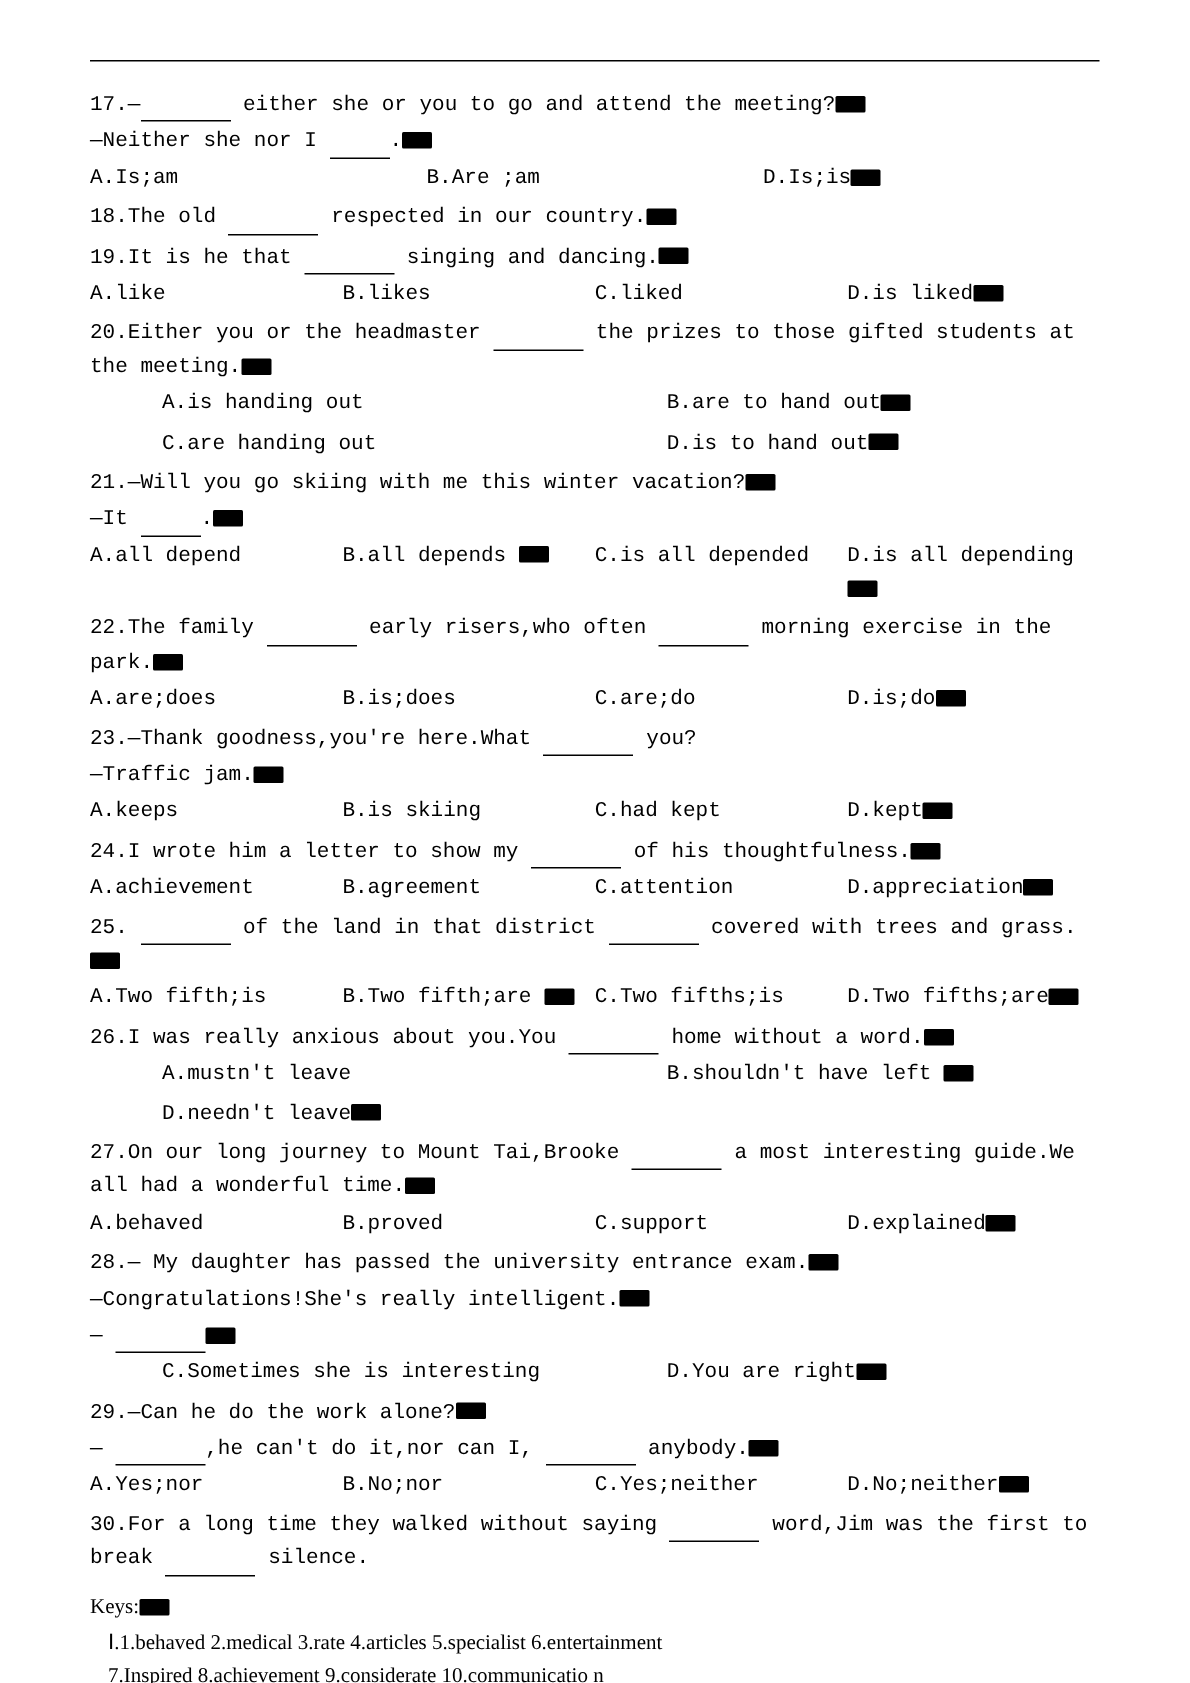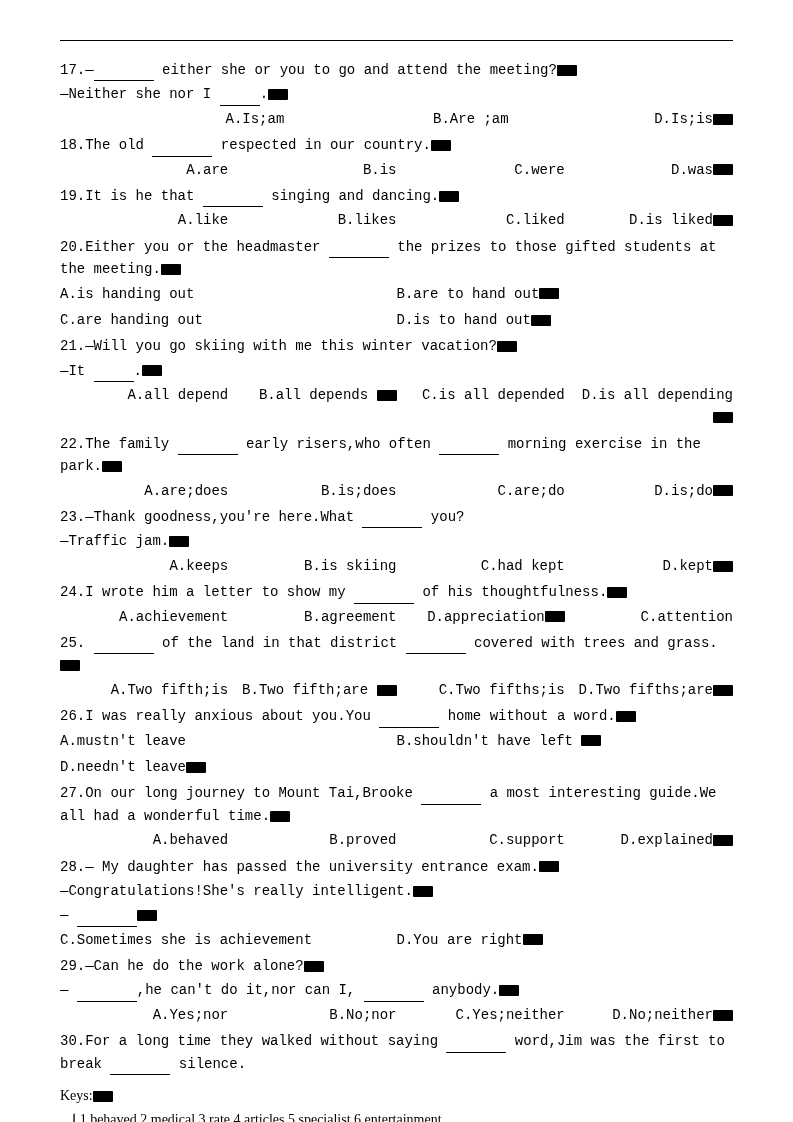--- a/index.html
+++ b/index.html
@@ -29,25 +29,25 @@
       margin-bottom: 2px;
     }
     .options-row {
       display: flex;
       flex-wrap: wrap;
       margin-bottom: 4px;
     }
     .option {
       min-width: 160px;
       flex: 1 1 160px;
-      text-align: right;
     }
     .option-wide {
       min-width: 200px;
       flex: 1 1 200px;
+      margin-left: 48px;
     }
     .redacted-sm {
       display: inline-block;
       background: #000;
       width: 20px;
       height: 11px;
       vertical-align: middle;
       border-radius: 1px;
     }
     .keys-section {
@@ -85,26 +85,20 @@
     <span class="option">A.Is;am</span>
     <span class="option">B.Are ;am</span>
     <span class="option">D.Is;is<span class="redacted-sm"></span></span>
   </div>
 </div>
 
 <div class="question-block">
   <div class="question-line">
     18.The old <span class="blank"></span> respected in our country.<span class="redacted-sm"></span>
   </div>
-  <div class="options-row">
-    <span class="option">A.are</span>
-    <span class="option">B.is</span>
-    <span class="option">C.were</span>
-    <span class="option">D.was<span class="redacted-sm"></span></span>
-  </div>
 </div>
 
 <div class="question-block">
   <div class="question-line">
     19.It is he that <span class="blank"></span> singing and dancing.<span class="redacted-sm"></span>
   </div>
   <div class="options-row">
     <span class="option">A.like</span>
     <span class="option">B.likes</span>
     <span class="option">C.liked</span>
@@ -168,22 +162,22 @@
   </div>
 </div>
 
 <div class="question-block">
   <div class="question-line">
     24.I wrote him a letter to show my <span class="blank"></span> of his thoughtfulness.<span class="redacted-sm"></span>
   </div>
   <div class="options-row">
     <span class="option">A.achievement</span>
     <span class="option">B.agreement</span>
+    <span class="option">C.attention</span>
     <span class="option">D.appreciation<span class="redacted-sm"></span></span>
-    <span class="option">C.attention</span>
   </div>
 </div>
 
 <div class="question-block">
   <div class="question-line">
     25. <span class="blank"></span> of the land in that district <span class="blank"></span> covered with trees and grass.<span class="redacted-sm"></span>
   </div>
   <div class="options-row">
     <span class="option">A.Two fifth;is</span>
     <span class="option">B.Two fifth;are <span class="redacted-sm"></span></span>
@@ -221,21 +215,21 @@
   <div class="question-line">
     28.— My daughter has passed the university entrance exam.<span class="redacted-sm"></span>
   </div>
   <div class="question-line">
     —Congratulations!She's really intelligent.<span class="redacted-sm"></span>
   </div>
   <div class="question-line">
     — <span class="blank"></span><span class="redacted-sm"></span>
   </div>
   <div class="options-row">
-    <span class="option-wide">C.Sometimes she is achievement</span>
+    <span class="option-wide">C.Sometimes she is interesting</span>
     <span class="option-wide">D.You are right<span class="redacted-sm"></span></span>
   </div>
 </div>
 
 <div class="question-block">
   <div class="question-line">
     29.—Can he do the work alone?<span class="redacted-sm"></span>
   </div>
   <div class="question-line">
     — <span class="blank"></span>,he can't do it,nor can I, <span class="blank"></span> anybody.<span class="redacted-sm"></span>

